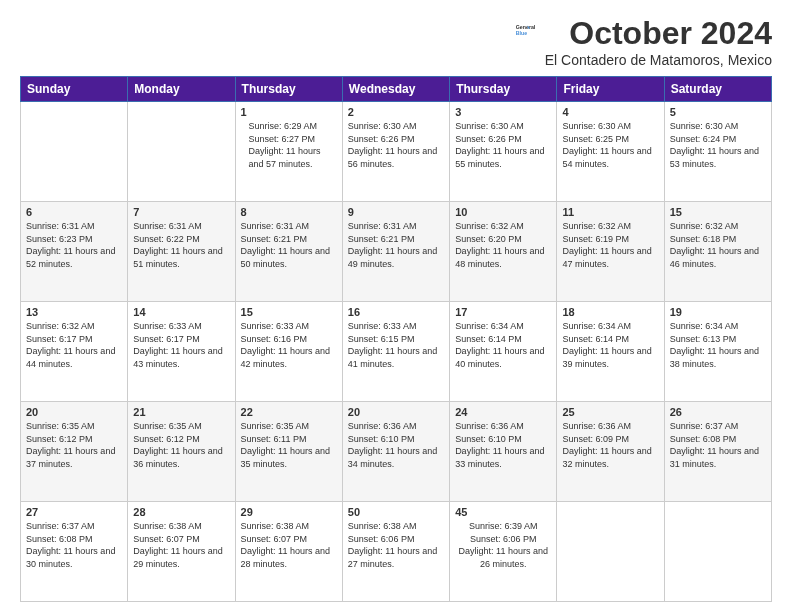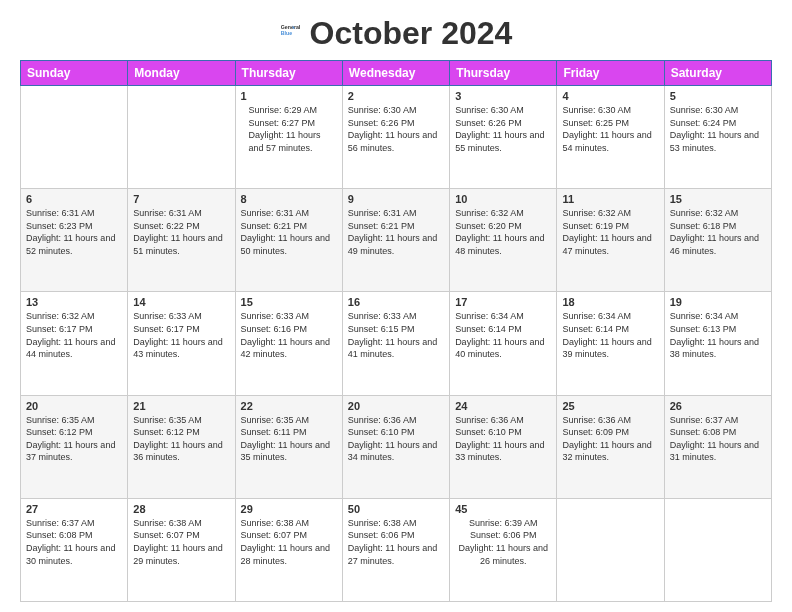--- a/index.html
+++ b/index.html
@@ -12,21 +12,21 @@
     }
     .page {
       width: 792px;
       height: 612px;
       padding: 15px 20px 10px 20px;
       display: flex;
       flex-direction: column;
     }
     .header {
       display: flex;
-      justify-content: center;
+      justify-content: flex-end;
       align-items: flex-start;
       margin-bottom: 8px;
     }
     .logo {
       display: flex;
       align-items: center;
       gap: 4px;
     }
     .logo-icon {
       width: 30px;
@@ -82,37 +82,38 @@
     .empty-cell {
       background: #f9f9f9;
     }
     tr:nth-child(even) td {
       background: #f5f5f5;
     }
     tr:nth-child(odd) td {
       background: #ffffff;
     }
     .calendar thead tr th {
-      background-color: #d946ef;
+      background-color: #4c1d95;
     }
   </style>
 </head>
 <body>
 
 <div class="page">
   <div class="header">
     <div class="logo">
       <svg class="logo-icon" viewBox="0 0 80 40" width="80" height="40">
         <text x="2" y="18" font-size="14" font-weight="bold" fill="#333" font-family="Arial">General</text>
         <text x="2" y="32" font-size="14" font-weight="bold" fill="#4a90d9" font-family="Arial">Blue</text>
         <polygon points="34,8 40,16 34,16" fill="#4a90d9"></polygon>
       </svg>
     </div>
     <div class="title-block">
       <div class="month-title">October 2024</div>
+      <div class="location">El Contadero de Matamoros, Mexico</div>
     </div>
   </div>
 
   <table class="calendar">
     <thead>
       <tr>
         <th>Sunday</th>
         <th>Monday</th>
         <th>Thursday</th>
         <th>Wednesday</th>

